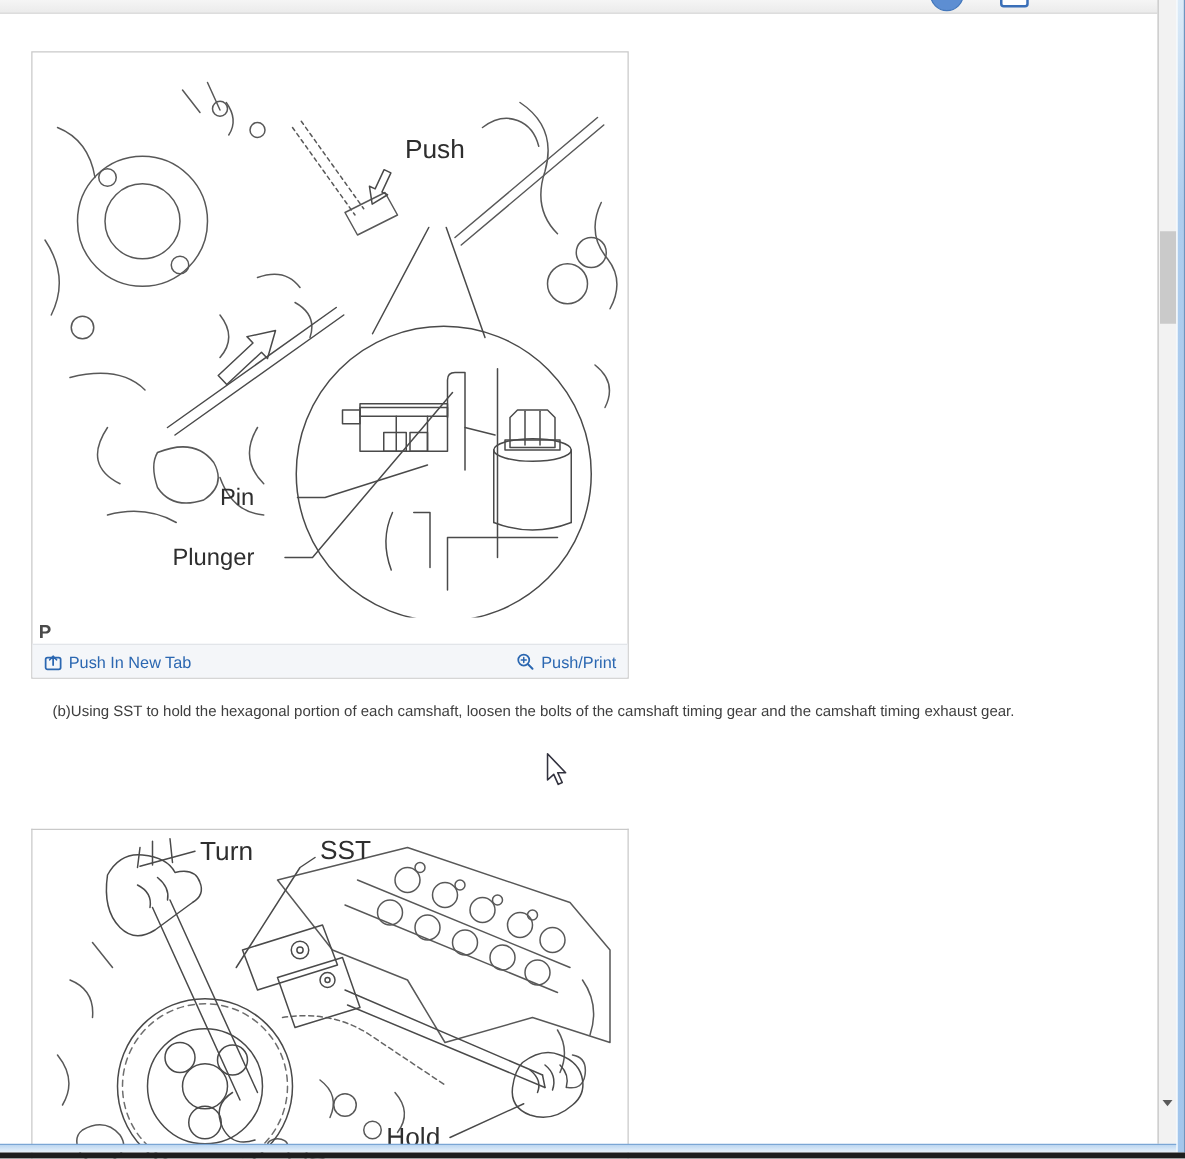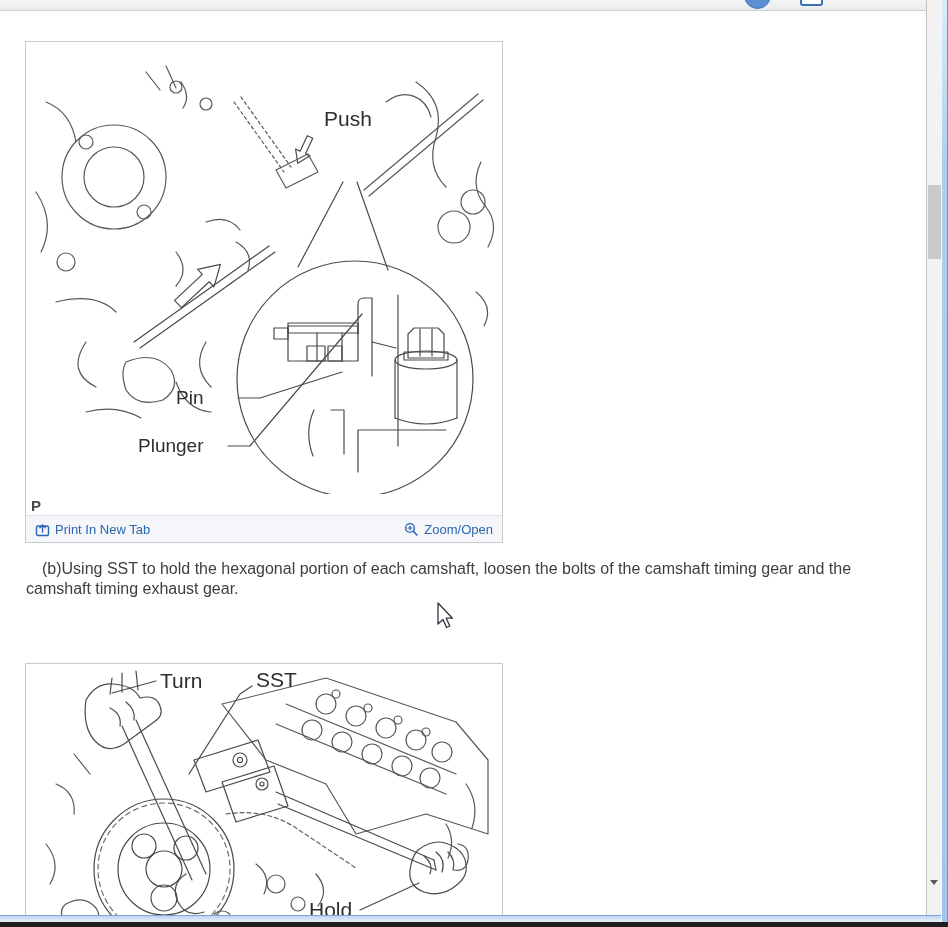--- a/index.html
+++ b/index.html
@@ -22,21 +22,21 @@
   .fig-caption { position:absolute; left:5px; top:455px; font-size:15px; font-weight:bold; color:#4a4a4a; }
   .fig-footer { position:absolute; left:0; bottom:0; width:476px; height:27px;
                 background:#f4f6f9; border-top:1px solid #e2e5e9;
                 display:flex; align-items:center; justify-content:space-between; padding:0 9px; }
   .fig-link { display:flex; align-items:center; gap:5px; color:#2b67b1; font-size:13px;
               cursor:pointer; text-decoration:none; }
   .fig-link svg { display:block; }
 
   
   .instruction { position:absolute; left:26px; top:559px; width:840px;
-                 font-size:16px; line-height:20px; color:#3e3e3e; text-indent:16px; }
+                 font-size:12px; line-height:20px; color:#3e3e3e; text-indent:16px; }
 
   
   .v-track { position:absolute; left:926px; top:0; width:15px; height:915px;
              background:#f2f2f2; border-left:1px solid #c4c4c4; }
   .v-thumb { position:absolute; left:928px; top:185px; width:13px; height:74px; background:#cacaca; }
   .v-down  { position:absolute; left:927px; top:873px; width:14px; height:18px;
              display:flex; align-items:center; justify-content:center; }
   .v-down .tri { width:0; height:0; border-left:4px solid transparent;
                  border-right:4px solid transparent; border-top:5px solid #5a5a5a; }
 
@@ -136,29 +136,29 @@
     </svg>
 
     <div class="fig-caption">P</div>
 
     <div class="fig-footer">
       <a class="fig-link">
         <svg width="15" height="15" viewBox="0 0 15 15">
           <rect x="1.5" y="4" width="12" height="9.5" rx="1.5" fill="none" stroke="#2b67b1" stroke-width="1.4"></rect>
           <path d="M7.5,10 V3.2 M4.8,5.8 L7.5,3 L10.2,5.8" fill="none" stroke="#2b67b1" stroke-width="1.4" stroke-linecap="round" stroke-linejoin="round"></path>
         </svg>
-        <span>Print In New Tab</span>
+        <span>Push In New Tab</span>
       </a>
       <a class="fig-link">
         <svg width="15" height="15" viewBox="0 0 15 15">
           <circle cx="6" cy="6" r="4.4" fill="none" stroke="#2b67b1" stroke-width="1.4"></circle>
           <line x1="9.4" y1="9.4" x2="13" y2="13" stroke="#2b67b1" stroke-width="1.6" stroke-linecap="round"></line>
           <path d="M6,4 V8 M4,6 H8" stroke="#2b67b1" stroke-width="1.2" stroke-linecap="round"></path>
         </svg>
-        <span>Zoom/Open</span>
+        <span>Push/Print</span>
       </a>
     </div>
   </div>
 
   <p class="instruction">(b)Using SST to hold the hexagonal portion of each camshaft, loosen the bolts of the camshaft timing gear and the camshaft timing exhaust gear.</p>
 
   <div class="panel" id="panel2">
     <svg class="lineart" width="476" height="276" viewBox="0 0 476 276">
 
       <g opacity="0.92">

